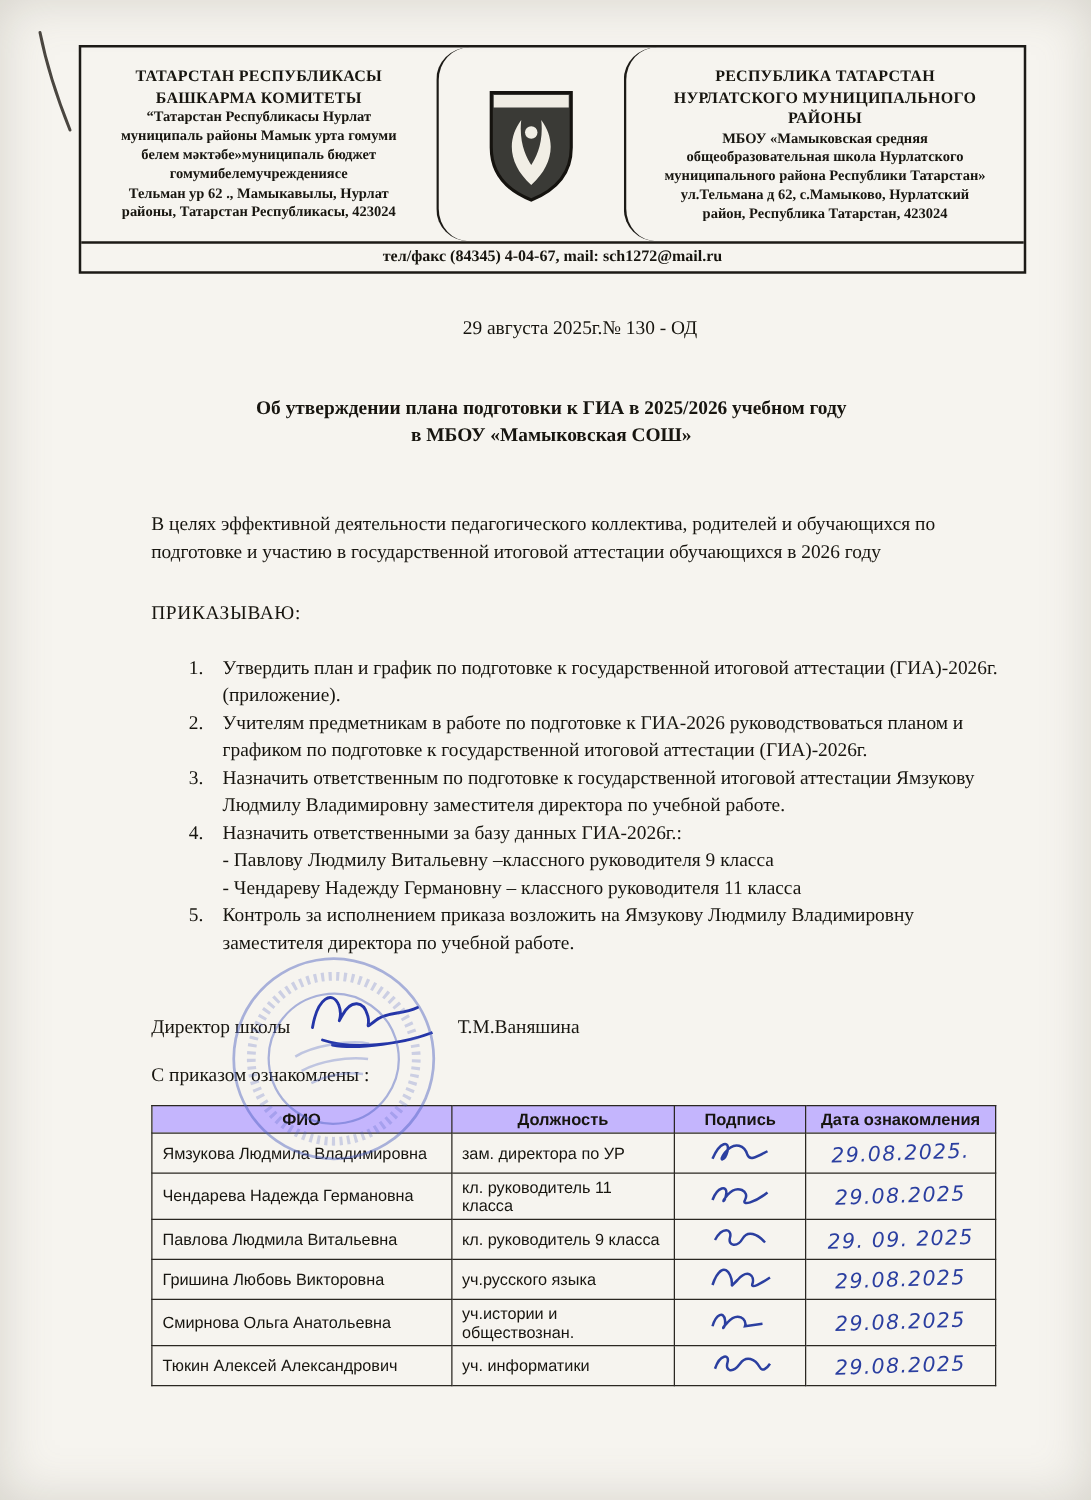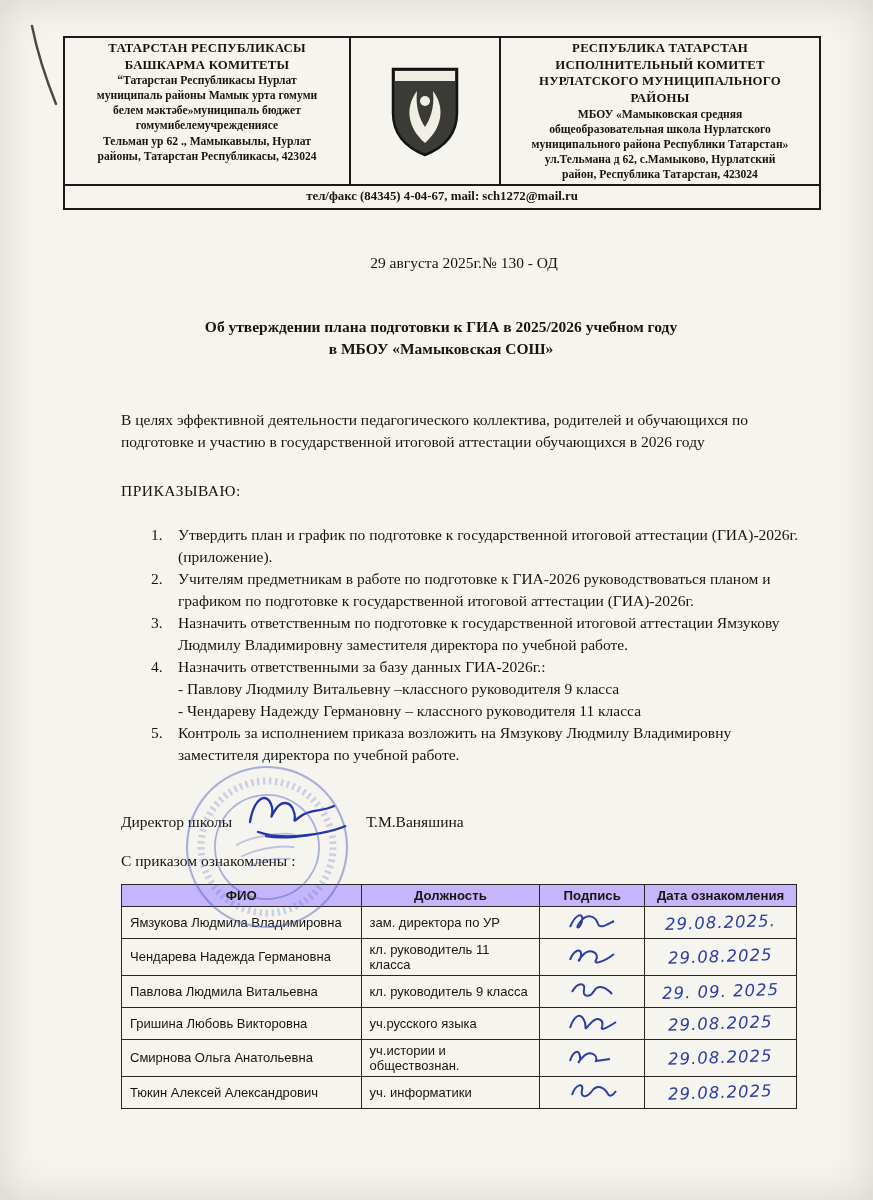--- a/index.html
+++ b/index.html
@@ -2,21 +2,21 @@
 <html><head>
 <meta charset="utf-8">
 <style>
   html,body{margin:0;padding:0;background:#e8e6e1;}
   .doc{position:relative;width:873px;height:1200px;margin:0 auto;background:#f6f4ef;
        font-family:"Liberation Serif", serif;color:#17150f;overflow:hidden;
        box-shadow:inset 0 0 40px rgba(120,115,100,.25);}
   
   .letterhead{position:absolute;left:63px;top:36px;width:754px;border:2px solid #1c1a16;}
   .lh-cols{display:grid;grid-template-columns:284px 150px 1fr;}
-  .lh-cell{padding:2px 6px;text-align:center;}
+  .lh-cell{padding:15px 6px;text-align:center;border-radius:26px;}
   .lh-cell.mid{display:flex;align-items:center;justify-content:center;}
   .lh-cell + .lh-cell{border-left:2px solid #1c1a16;}
   .lh-line{font-weight:bold;font-size:11.6px;line-height:1.3;}
   .lh-line.big{font-size:12.8px;letter-spacing:.2px;}
   .contact-row{border-top:2px solid #1c1a16;text-align:center;font-weight:bold;
                font-size:12.8px;padding:3px 0 4px;}
   
   .content{position:absolute;left:63px;top:230px;width:756px;}
   .prikaz-title{text-align:center;font-weight:bold;font-size:16px;letter-spacing:1px;margin-top:16px;}
   .date-row{display:flex;justify-content:center;margin-top:24px;padding-left:98px;padding-right:52px;
@@ -70,21 +70,20 @@
       <div class="lh-cell mid">
         <svg width="76" height="96" viewBox="0 0 76 96">
           <path d="M6 6 H70 V50 C70 74 53 86 38 92 C23 86 6 74 6 50 Z" fill="#3a3a36" stroke="#15130f" stroke-width="2.5"></path>
           <rect x="8" y="8" width="60" height="10" fill="#efece3"></rect>
           <path d="M38 80 C20 64 18 44 30 28 C28 46 34 58 38 64 C42 58 48 46 46 28 C58 44 56 64 38 80 Z" fill="#f1eee5"></path>
           <circle cx="38" cy="38" r="5" fill="#f1eee5"></circle>
         </svg>
       </div>
       <div class="lh-cell">
         <div class="lh-line big">РЕСПУБЛИКА  ТАТАРСТАН</div>
-        <div class="lh-line big">ИСПОЛНИТЕЛЬНЫЙ КОМИТЕТ</div>
         <div class="lh-line big">НУРЛАТСКОГО МУНИЦИПАЛЬНОГО</div>
         <div class="lh-line big">РАЙОНЫ</div>
         <div class="lh-line">МБОУ «Мамыковская средняя</div>
         <div class="lh-line">общеобразовательная школа Нурлатского</div>
         <div class="lh-line">муниципального района Республики Татарстан»</div>
         <div class="lh-line">ул.Тельмана д 62, с.Мамыково, Нурлатский</div>
         <div class="lh-line">район, Республика Татарстан, 423024</div>
       </div>
     </div>
     <div class="contact-row">тел/факс (84345) 4-04-67,  mail: sch1272@mail.ru</div>

